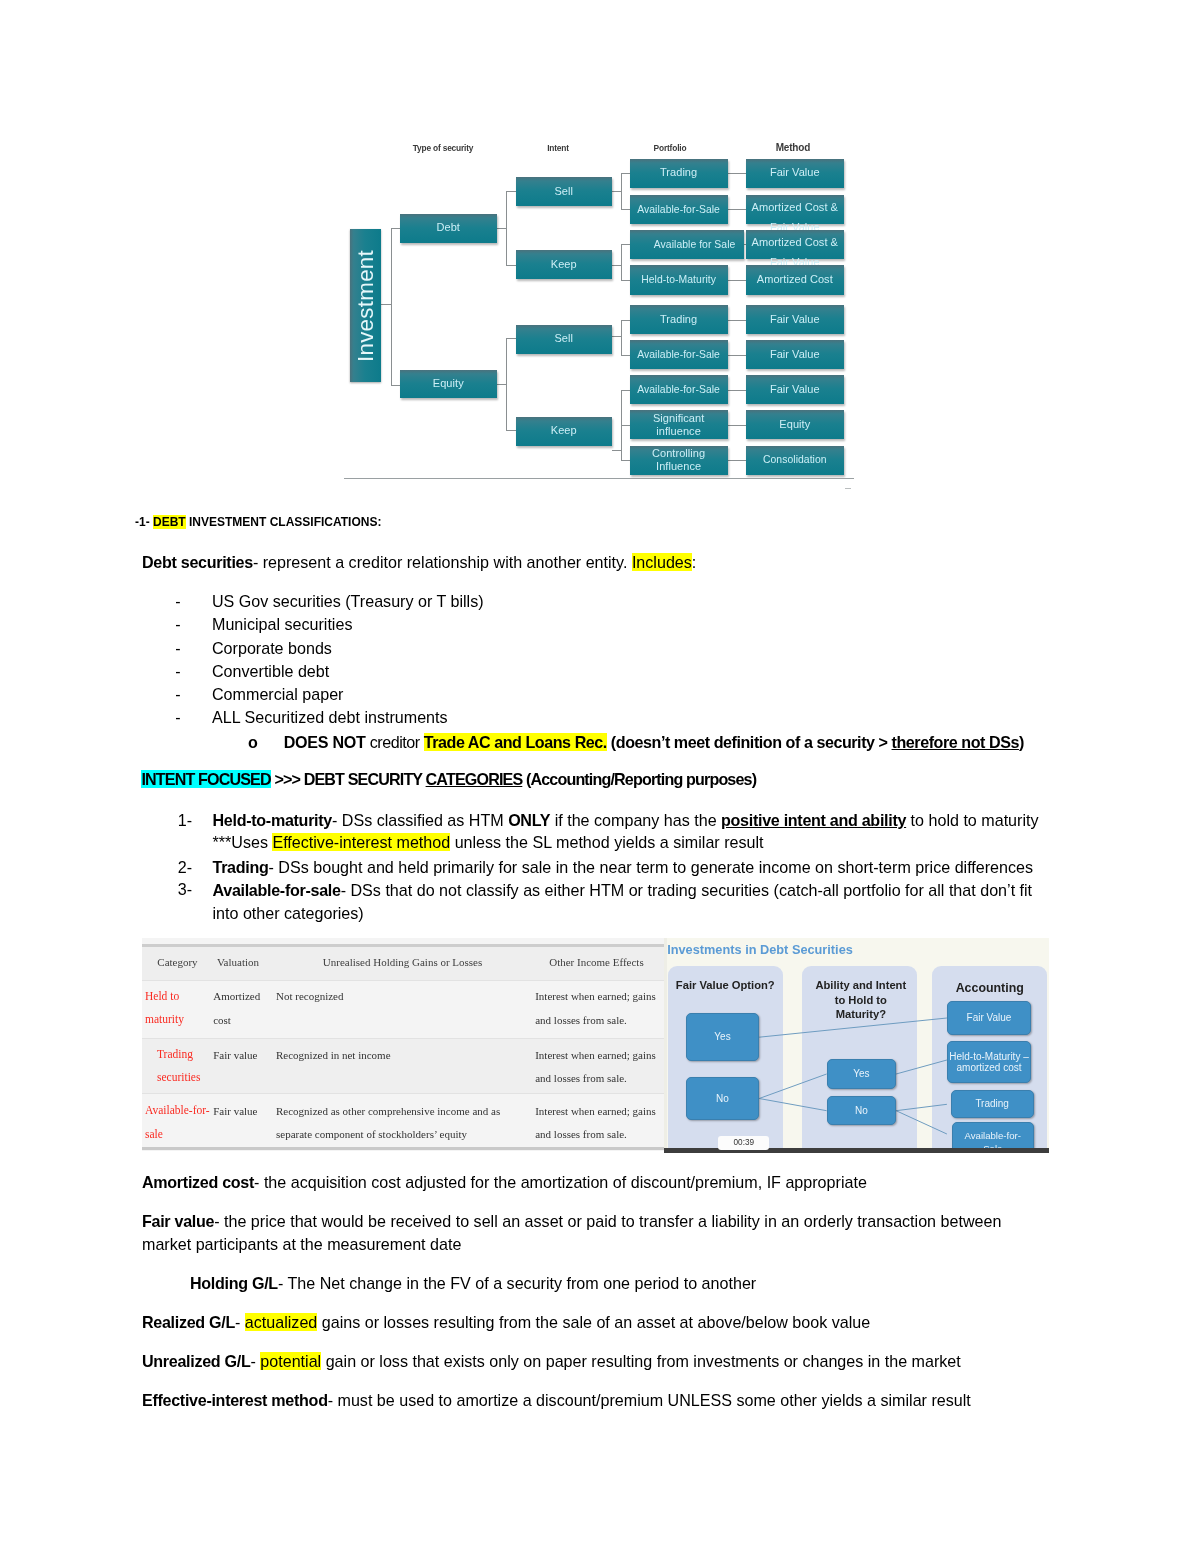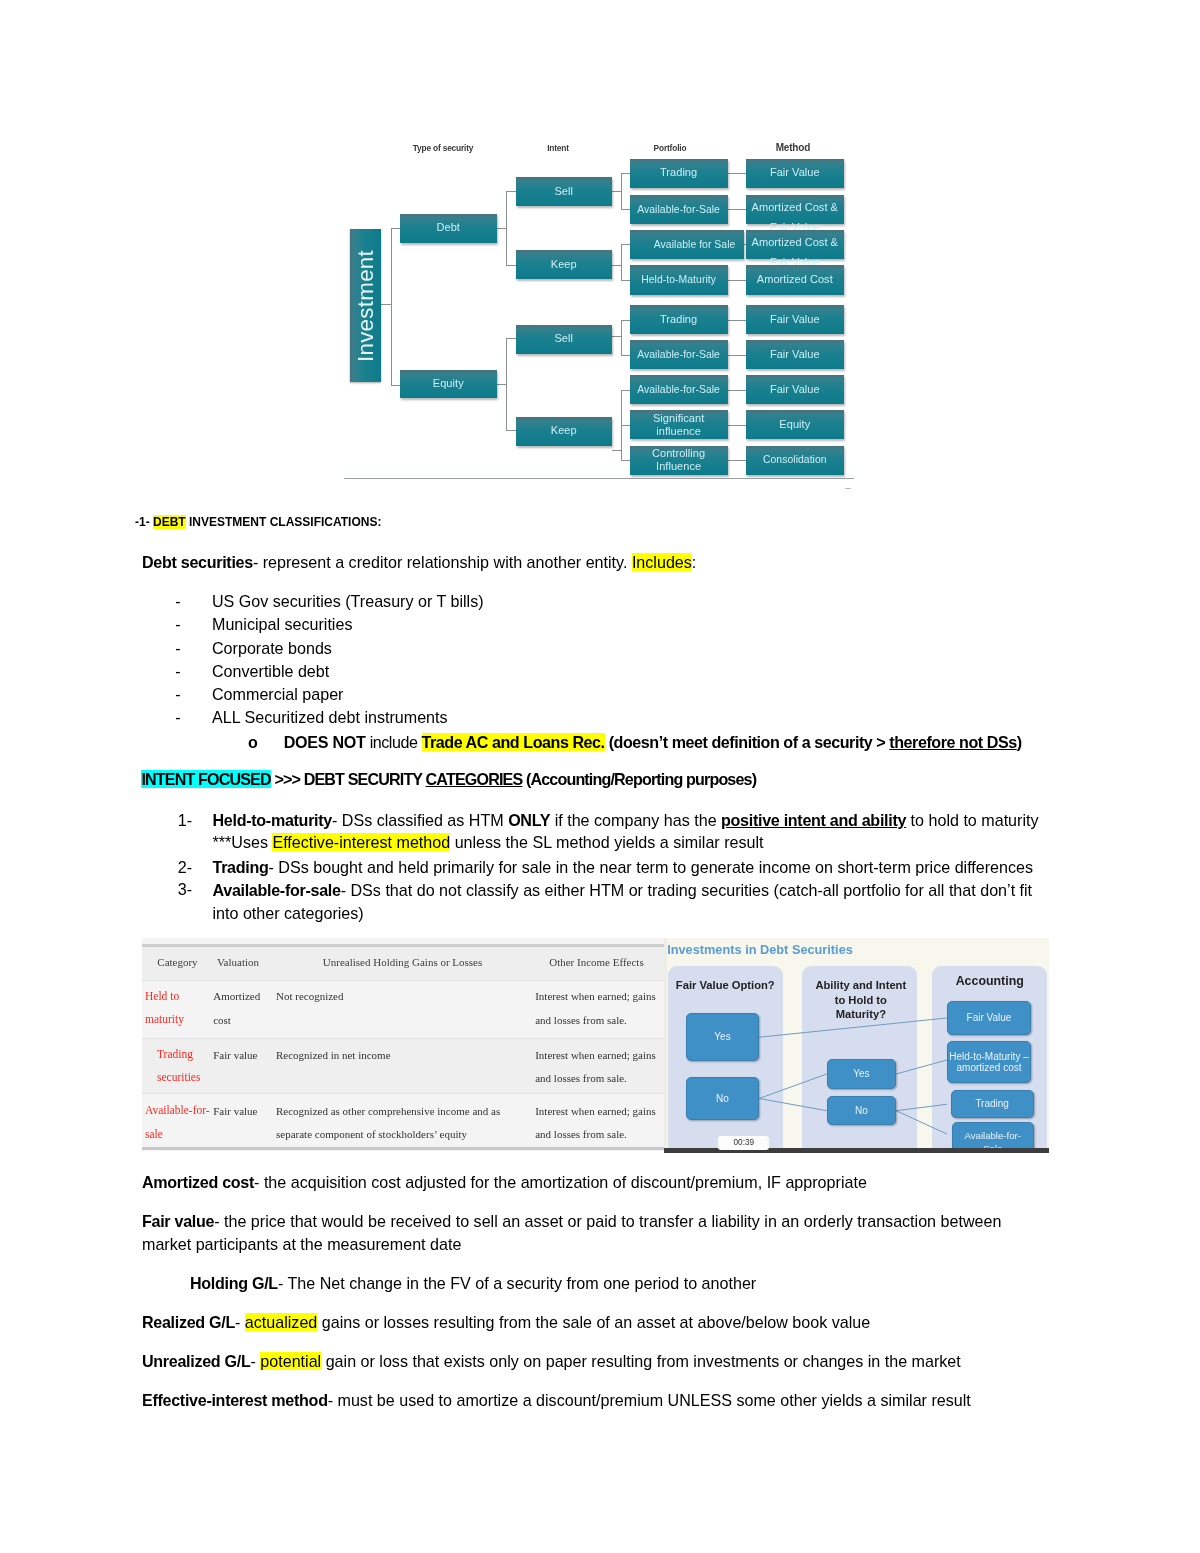--- a/index.html
+++ b/index.html
@@ -163,21 +163,21 @@
     <div class="txt" style="left:212px;top:614.2px;white-space:nowrap;">Municipal securities</div>
     <div class="bullet" style="left:175.3px;top:637.6px;">-</div>
     <div class="txt" style="left:212px;top:637.6px;white-space:nowrap;">Corporate bonds</div>
     <div class="bullet" style="left:175.3px;top:660.6px;">-</div>
     <div class="txt" style="left:212px;top:660.6px;white-space:nowrap;">Convertible debt</div>
     <div class="bullet" style="left:175.3px;top:683.6px;">-</div>
     <div class="txt" style="left:212px;top:683.6px;white-space:nowrap;">Commercial paper</div>
     <div class="bullet" style="left:175.3px;top:706.6px;">-</div>
     <div class="txt" style="left:212px;top:706.6px;white-space:nowrap;">ALL Securitized debt instruments</div>
     <div class="txt" style="left:248px;top:731.5px;font-weight:bold;">o</div>
-    <div class="txt" style="left:283.8px;top:731.5px;white-space:nowrap;font-weight:bold;letter-spacing:-0.45px;"><b>DOES NOT </b><span style="font-weight:normal">include </span><span class="hl">Trade AC and Loans Rec.</span><span> (doesn’t meet definition of a security &gt; </span><u>therefore not DSs</u><span>)</span></div>
+    <div class="txt" style="left:283.8px;top:731.5px;white-space:nowrap;font-weight:bold;letter-spacing:-0.45px;"><b>DOES NOT </b><span style="font-weight:normal">creditor </span><span class="hl">Trade AC and Loans Rec.</span><span> (doesn’t meet definition of a security &gt; </span><u>therefore not DSs</u><span>)</span></div>
   </div>
 
   <div class="txt" id="intentline" style="left:141.4px;top:769px;white-space:nowrap;font-weight:bold;letter-spacing:-0.85px;"><span class="hlc">INTENT FOCUSED</span><span> &gt;&gt;&gt; DEBT SECURITY </span><u>CATEGORIES</u><span> (Accounting/Reporting purposes)</span></div>
 
   <div id="numlist">
     <div class="txt" style="left:177.8px;top:810px;">1-</div>
     <div class="txt" style="left:212.5px;top:810px;width:845px;line-height:21.8px;"><b>Held-to-maturity</b><span>- DSs classified as HTM </span><b>ONLY</b><span> if the company has the </span><b><u>positive intent and ability</u></b><span> to hold to maturity ***Uses </span><span class="hl">Effective-interest method</span><span> unless the SL method yields a similar result</span></div>
     <div class="txt" style="left:177.8px;top:856.6px;">2-</div>
     <div class="txt" style="left:212.5px;top:856.6px;width:840px;white-space:nowrap;"><b>Trading</b><span>- DSs bought and held primarily for sale in the near term to generate income on short-term price differences</span></div>
     <div class="txt" style="left:177.8px;top:878.6px;">3-</div>
@@ -228,21 +228,21 @@
         <line x1="232.1" y1="172.7" x2="282.9" y2="196"></line>
       </g>
     </svg>
 
     <div class="vcol" style="left:3.5px;width:115.5px;"></div>
     <div class="vcol" style="left:137.8px;width:114.9px;"></div>
     <div class="vcol" style="left:268.1px;width:115.3px;"></div>
 
     <div class="vcolh" style="left:3.5px;top:39.6px;width:115.5px;">Fair Value Option?</div>
     <div class="vcolh" style="left:147.8px;top:40.4px;width:98px;line-height:14.2px;font-weight:bold;">Ability and Intent to Hold to Maturity?</div>
-    <div class="vcolh" style="left:268.1px;top:33.4px;width:115.3px;font-size:12.4px;margin-top:3px;">Accounting</div>
+    <div class="vcolh" style="left:268.1px;top:33.4px;width:115.3px;font-size:12.4px;margin-top:10px;">Accounting</div>
 
     <div class="vbox" style="left:21.8px;top:74.8px;width:73.4px;height:48.3px;">Yes</div>
     <div class="vbox" style="left:21.8px;top:138.6px;width:73.4px;height:43.8px;">No</div>
 
     <div class="vbox" style="left:162.6px;top:121.2px;width:69.5px;height:29.6px;">Yes</div>
     <div class="vbox" style="left:162.6px;top:157.9px;width:69.5px;height:29.6px;">No</div>
 
     <div class="vbox" style="left:283px;top:63.1px;width:84px;height:34.3px;">Fair Value</div>
     <div class="vbox" style="left:283px;top:103.2px;width:84px;height:41.8px;">Held-to-Maturity – amortized cost</div>
     <div class="vbox" style="left:286.5px;top:151.5px;width:83.3px;height:28px;">Trading</div>

